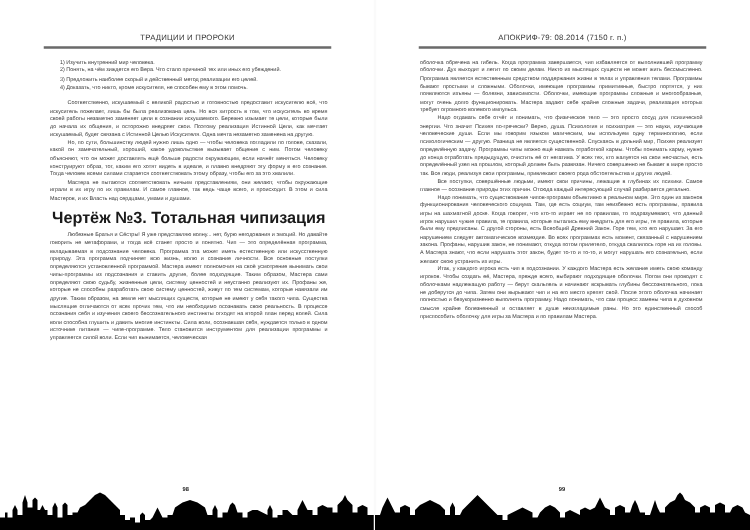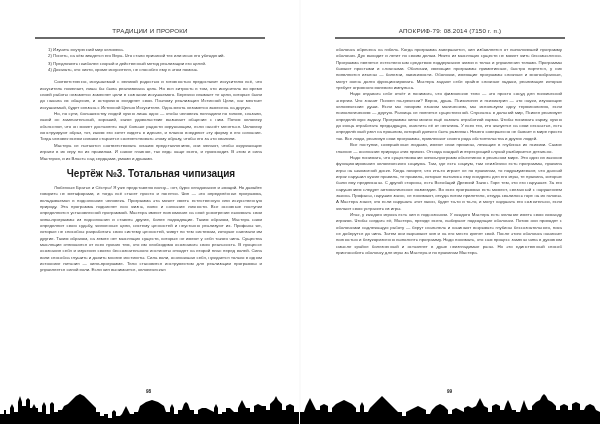--- a/index.html
+++ b/index.html
@@ -26,21 +26,21 @@
   }
   .page.right .body-text { left: 36px; width: 226px; }
 
   .body-text p { text-indent: 14px; }
   .body-text p.noindent { text-indent: 0; }
   .body-text ol { list-style: none; padding-left: 8px; }
   .body-text ol li { text-indent: -6px; padding-left: 6px; }
   .body-text .gap { height: 6px; }
 
   .chapter-title {
-    font-size: 10px; font-weight: bold; text-align: center; line-height: 10px;
+    font-size: 13px; font-weight: bold; text-align: center; line-height: 10px;
     color: #1a1a1a; margin: 7px 0 6px 0; text-indent: 0;
   }
 
   .page-number {
     position: absolute; top: 389px; font-size: 4.6px; font-weight: bold; color: #222;
   }
   .page.left .page-number { left: 146px; }
   .page.right .page-number { left: 147px; }
 
   .skyline { position: absolute; left: 0; top: 392px; width: 300px; height: 32px; }

